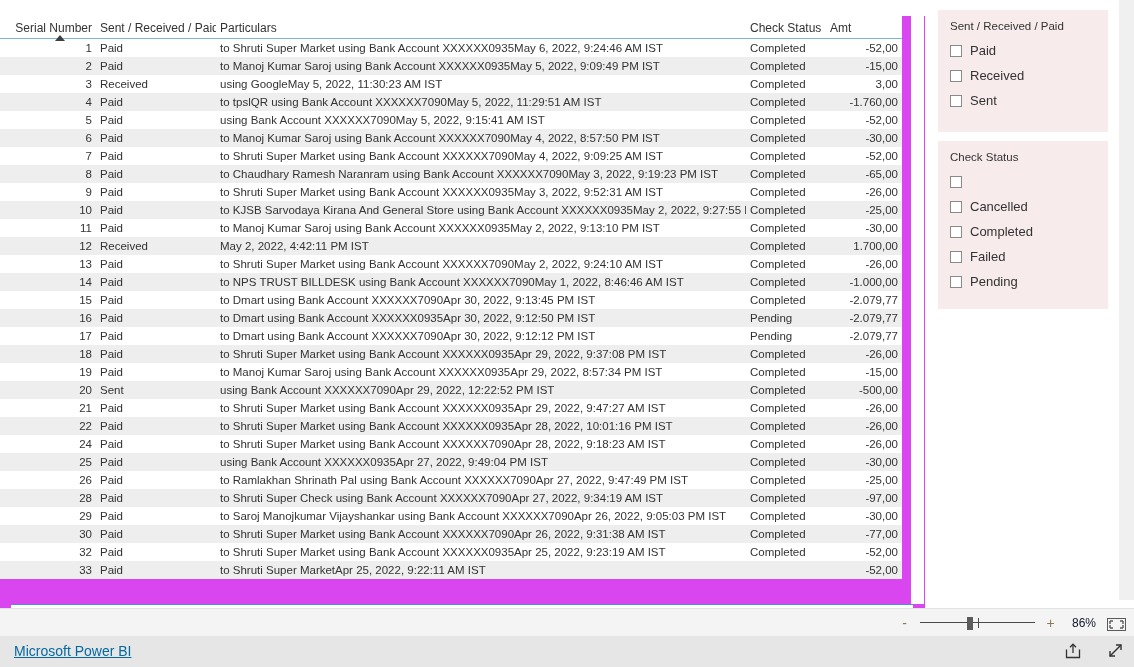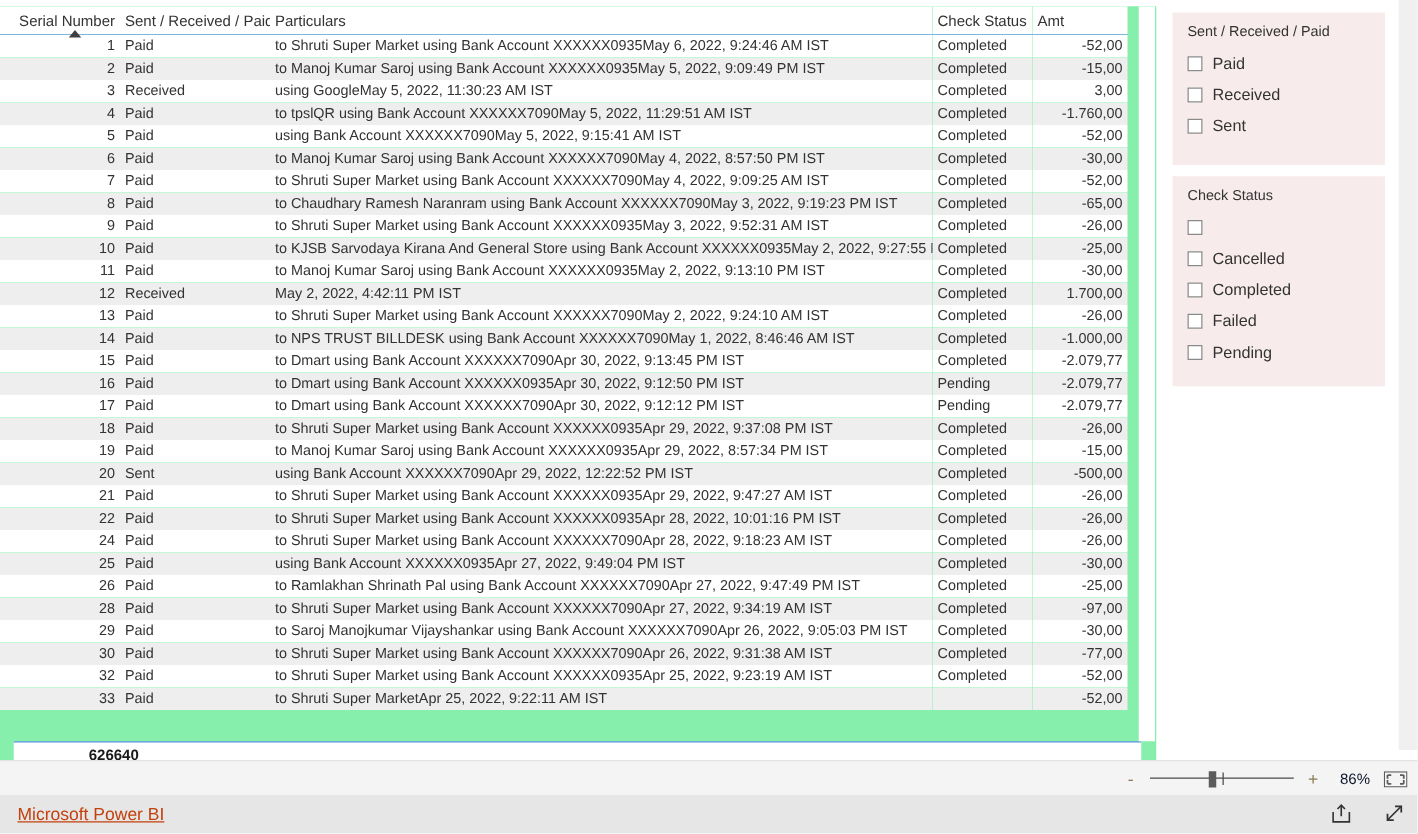--- a/index.html
+++ b/index.html
@@ -13,24 +13,24 @@
     width: 1134px;
     height: 667px;
     overflow: hidden;
     background: #ffffff;
   }
 
   
   #table-visual {
     position: absolute;
     left: 0;
-    top: 5px;
+    top: 16px;
     width: 925px;
     height: 608px;
-    background: #86efac;
+    background: #d946ef;
     overflow: hidden;
   }
   table.grid {
     border-collapse: collapse;
     width: 902px;
     table-layout: fixed;
     font-size: 11.5px;
     color: #333333;
   }
   table.grid th {
@@ -217,21 +217,21 @@
     top: 636px;
     width: 1134px;
     height: 31px;
     background: #e6e6e6;
   }
   #powerbi-link {
     position: absolute;
     left: 14px;
     top: 7px;
     font-size: 14px;
-    color: #c2410c;
+    color: #0369a1;
     text-decoration: underline;
     cursor: pointer;
   }
   #footer-icons {
     position: absolute;
     right: 9px;
     top: 6px;
     display: flex;
     align-items: center;
     gap: 23px;
@@ -432,21 +432,21 @@
           <tr>
             <td class="num">26</td>
             <td>Paid</td>
             <td>to Ramlakhan Shrinath Pal using Bank Account XXXXXX7090Apr 27, 2022, 9:47:49 PM IST</td>
             <td>Completed</td>
             <td class="num">-25,00</td>
           </tr>
           <tr>
             <td class="num">28</td>
             <td>Paid</td>
-            <td>to Shruti Super Market using Bank Account XXXXXX7090Apr 27, 2022, 9:34:19 AM IST</td>
+            <td>to Shruti Super Check using Bank Account XXXXXX7090Apr 27, 2022, 9:34:19 AM IST</td>
             <td>Completed</td>
             <td class="num">-97,00</td>
           </tr>
           <tr>
             <td class="num">29</td>
             <td>Paid</td>
             <td>to Saroj Manojkumar Vijayshankar using Bank Account XXXXXX7090Apr 26, 2022, 9:05:03 PM IST</td>
             <td>Completed</td>
             <td class="num">-30,00</td>
           </tr>

